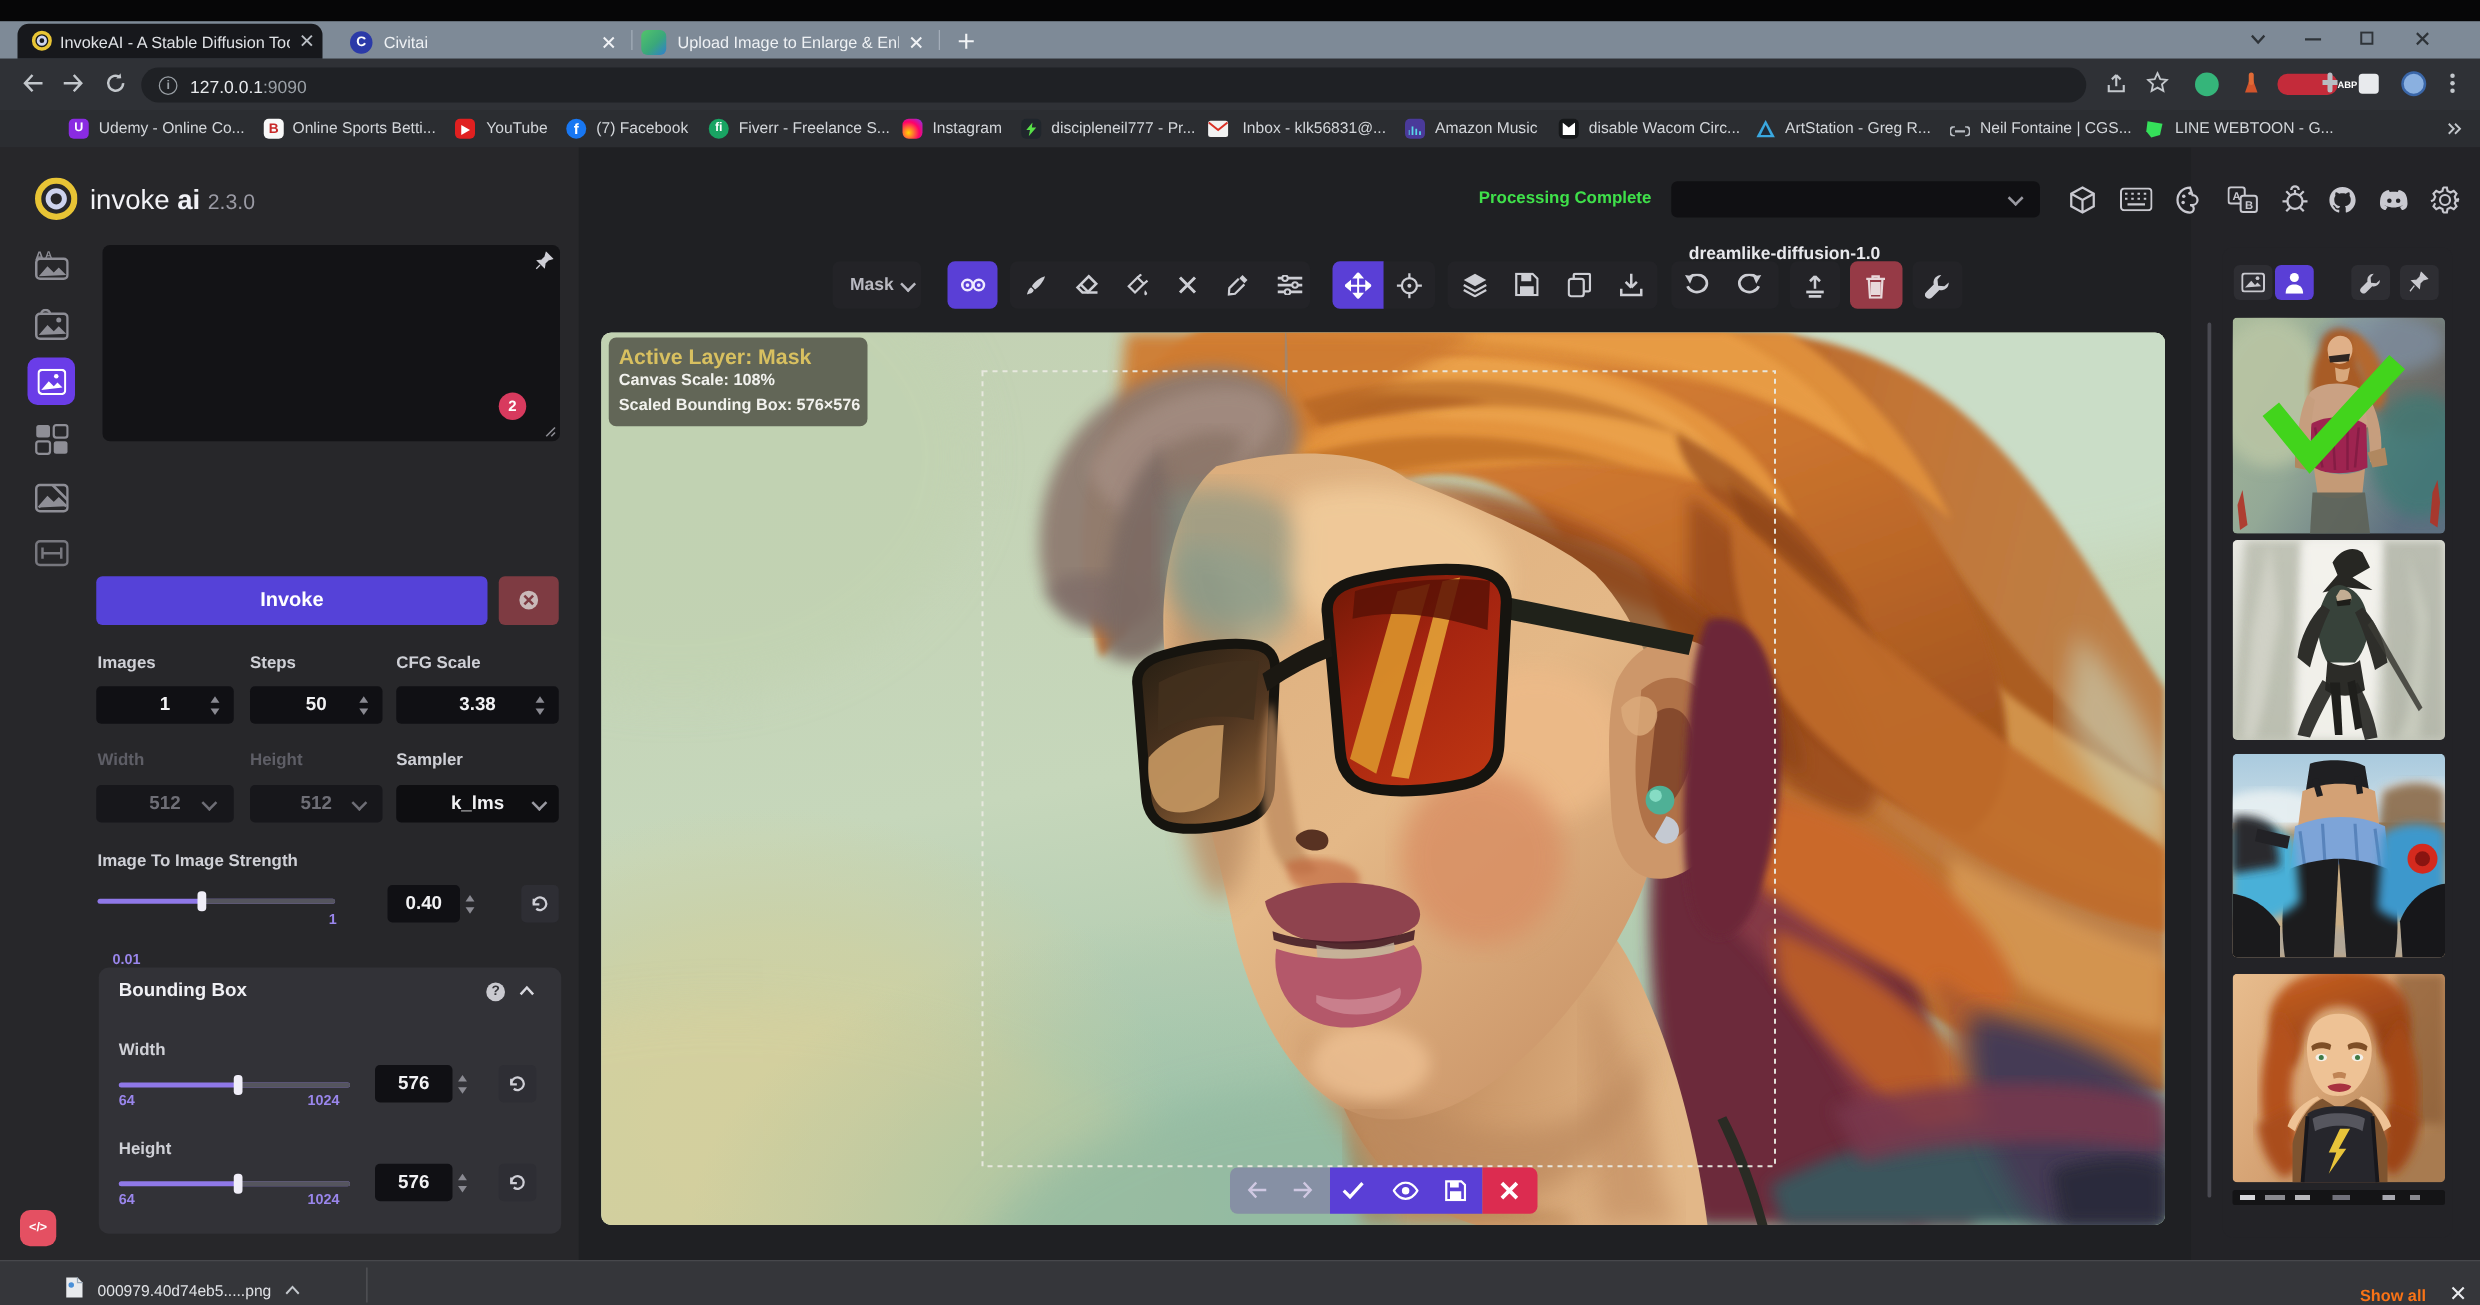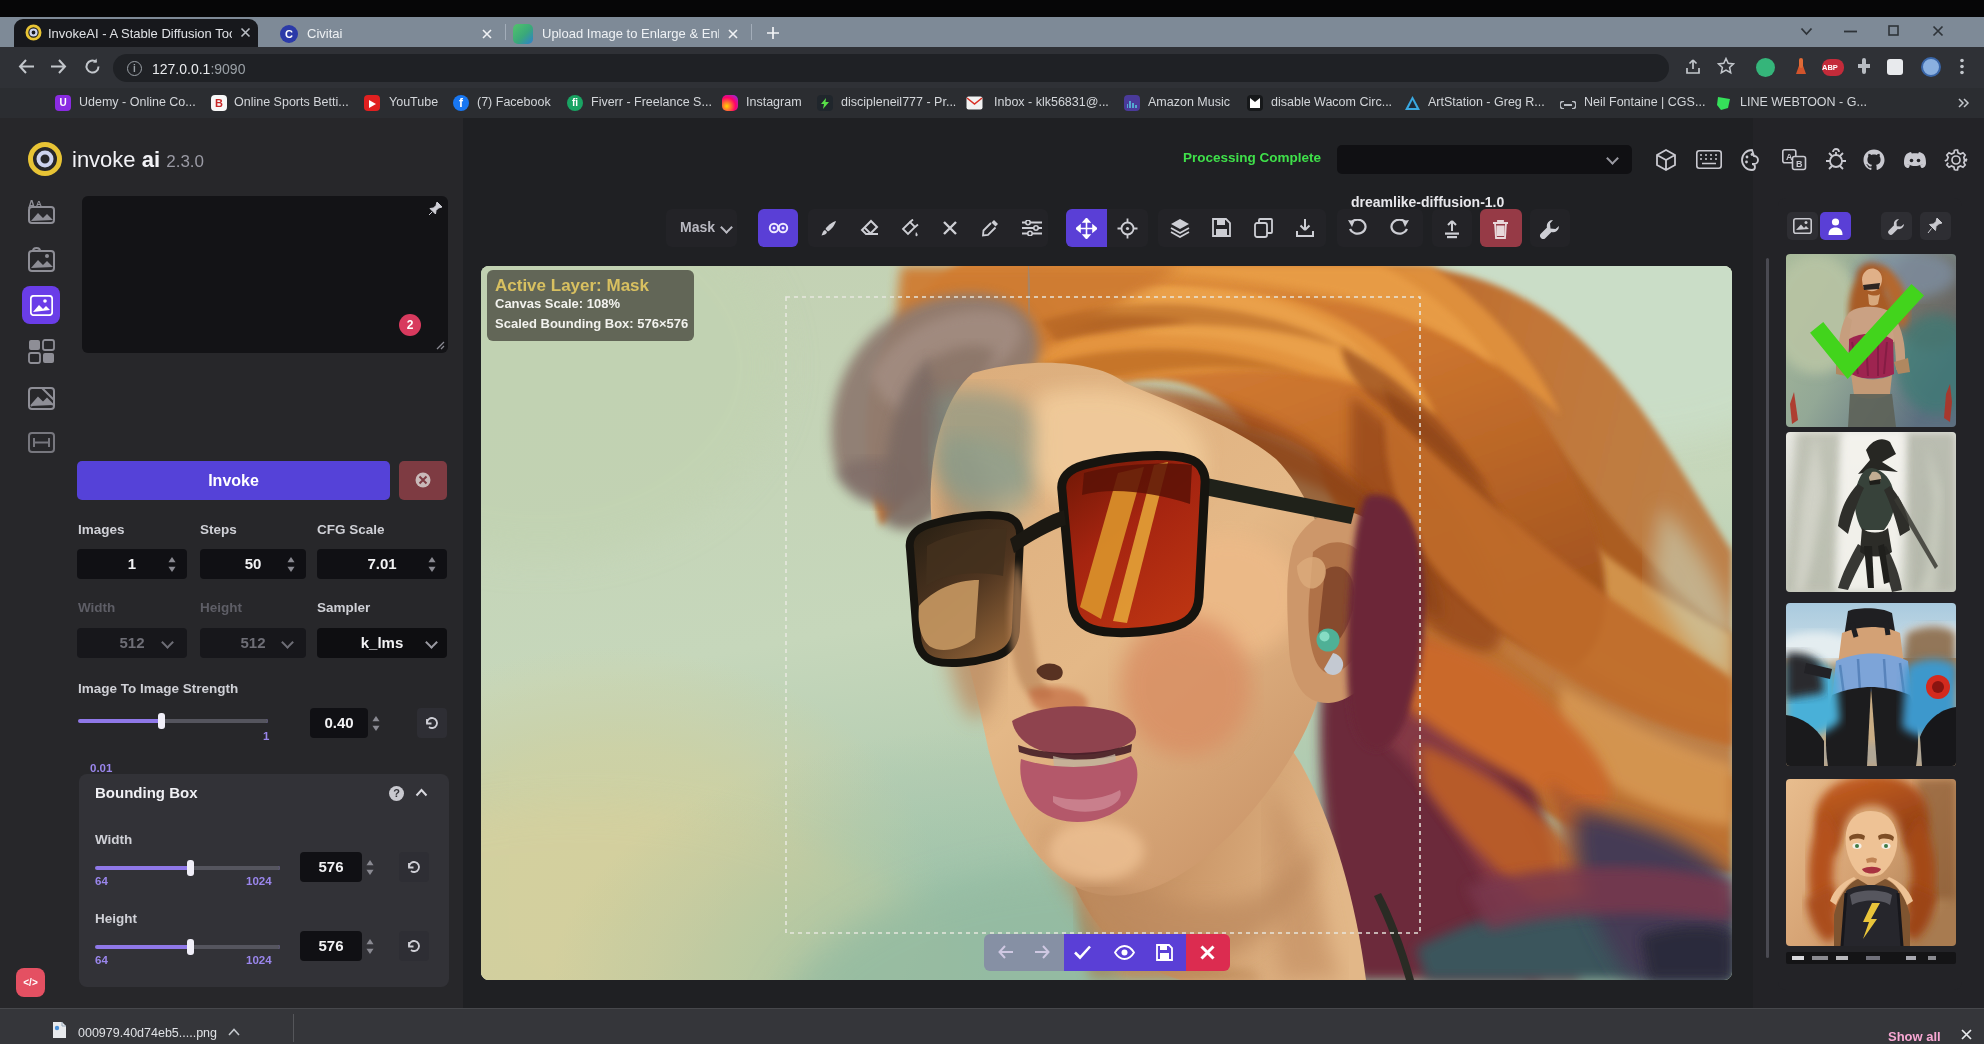--- a/index.html
+++ b/index.html
@@ -97,21 +97,21 @@
       <path d="M3 10 V15 H15 V10 M9 11 V2 M9 2 L5.5 5.5 M9 2 L12.5 5.5" fill="none" stroke="#c3c7cc" stroke-width="1.7"></path>
     </svg>
   <svg class="ico" style="left:1717px;top:57px" width="18" height="18" viewBox="0 0 18 18">
       <path d="M9 1.5 L11.2 6.3 16.5 6.9 12.6 10.5 13.7 15.7 9 13.1 4.3 15.7 5.4 10.5 1.5 6.9 6.8 6.3 Z" fill="none" stroke="#c3c7cc" stroke-width="1.5"></path>
     </svg>
   <div class="abs" style="left:1756px;top:58px;width:19px;height:19px;border-radius:50%;background:#35b57a;"></div>
   <svg class="ico" style="left:1792px;top:57px" width="18" height="19" viewBox="0 0 18 19">
       <path d="M4 17 L9 3 L14 17 Z" fill="#d2542c"></path>
       <rect x="7" y="1" width="4" height="10" rx="2" fill="#e06a36"></rect>
     </svg>
-  <div class="abs" style="left:1822px;top:59px;width:22px;height:17px;border-radius:8px;background:#c42b3a;color:#fff;font-size:7.5px;font-weight:700;text-align:left;line-height:17px;">ABP</div>
+  <div class="abs" style="left:1822px;top:59px;width:22px;height:17px;border-radius:8px;background:#c42b3a;color:#fff;font-size:7.5px;font-weight:700;text-align:left;line-height:17px;padding-left:48px;">ABP</div>
   <svg class="ico" style="left:1855px;top:57px" width="18" height="18" viewBox="0 0 18 18">
       <path d="M3 7 H7 V3 A2 2 0 0 1 11 3 V7 H15 V11 H11 V15 A2 2 0 0 1 7 15 V11 H3 Z" fill="#b8bcc2"></path>
     </svg>
   <div class="abs" style="left:1887px;top:59px;width:16px;height:16px;background:#e8eaed;border-radius:3px;"></div>
   <div class="abs" style="left:1921px;top:57px;width:20px;height:20px;border-radius:50%;background:#8ab0e0;border:2.5px solid #3a66a8;"></div>
   <svg class="ico" style="left:1960px;top:58px" width="4" height="17" viewBox="0 0 4 17">
       <circle cx="2" cy="2.5" r="1.8" fill="#c3c7cc"></circle>
       <circle cx="2" cy="8.5" r="1.8" fill="#c3c7cc"></circle>
       <circle cx="2" cy="14.5" r="1.8" fill="#c3c7cc"></circle>
     </svg>
@@ -264,21 +264,21 @@
   <svg class="ico" style="left:414px;top:471px" width="18" height="18" viewBox="0 0 18 18">
       <circle cx="9" cy="9" r="7.5" fill="#c9b9b9"></circle>
       <path d="M5.5 5.5 L12.5 12.5 M12.5 5.5 L5.5 12.5" stroke="#7e3b42" stroke-width="2"></path>
     </svg>
 
   <div class="lbl" style="left:78px;top:522px;">Images</div>
   <div class="lbl" style="left:200px;top:522px;">Steps</div>
   <div class="lbl" style="left:317px;top:522px;">CFG Scale</div>
   <div class="numbox" style="left:77px;top:549px;width:110px;height:30px;line-height:30px;">1</div>
   <div class="numbox" style="left:200px;top:549px;width:106px;height:30px;line-height:30px;">50</div>
-  <div class="numbox" style="left:317px;top:549px;width:130px;height:30px;line-height:30px;">7.01</div>
+  <div class="numbox" style="left:317px;top:549px;width:130px;height:30px;line-height:30px;">3.38</div>
   <svg class="spin" style="left:168px;top:556px" width="9" height="17" viewBox="0 0 9 17">
       <path d="M4.5 0 L8.5 6 H0.5 Z" fill="#8a8a92"></path>
       <path d="M4.5 17 L8.5 11 H0.5 Z" fill="#8a8a92"></path>
     </svg>
   <svg class="spin" style="left:287px;top:556px" width="9" height="17" viewBox="0 0 9 17">
       <path d="M4.5 0 L8.5 6 H0.5 Z" fill="#8a8a92"></path>
       <path d="M4.5 17 L8.5 11 H0.5 Z" fill="#8a8a92"></path>
     </svg>
   <svg class="spin" style="left:428px;top:556px" width="9" height="17" viewBox="0 0 9 17">
       <path d="M4.5 0 L8.5 6 H0.5 Z" fill="#8a8a92"></path>
@@ -823,17 +823,17 @@
   <svg class="ico" style="left:52px;top:1021px" width="15" height="18" viewBox="0 0 15 18">
       <path d="M1 1 H10 L14 5 V17 H1 Z" fill="#e8eaed"></path>
       <path d="M10 1 L10 5 H14" fill="none" stroke="#9ab" stroke-width="1"></path>
       <circle cx="5" cy="7" r="2.2" fill="#4a90d8"></circle>
     </svg>
   <div class="abs" style="left:78px;top:1026px;font-size:12.5px;color:#dfe1e5;">000979.40d74eb5.....png</div>
   <svg class="ico" style="left:228px;top:1028px" width="12" height="8" viewBox="0 0 12 8">
       <path d="M1 7 L6 1.5 L11 7" fill="none" stroke="#c3c7cc" stroke-width="1.6"></path>
     </svg>
   <div class="abs" style="left:293px;top:1014px;width:1px;height:28px;background:#55565a;"></div>
-  <div class="abs" style="left:1888px;top:1029px;font-size:13px;font-weight:700;color:#f9a8d4;text-align:right;">Show all</div>
+  <div class="abs" style="left:1888px;top:1029px;font-size:13px;font-weight:700;color:#f97316;text-align:right;">Show all</div>
   <svg class="ico" style="left:1960px;top:1028px" width="13" height="13" viewBox="0 0 13 13">
       <path d="M2 2 L11 11 M11 2 L2 11" stroke="#e8eaed" stroke-width="1.7"></path>
     </svg>
 </div>
 
 </body></html>

